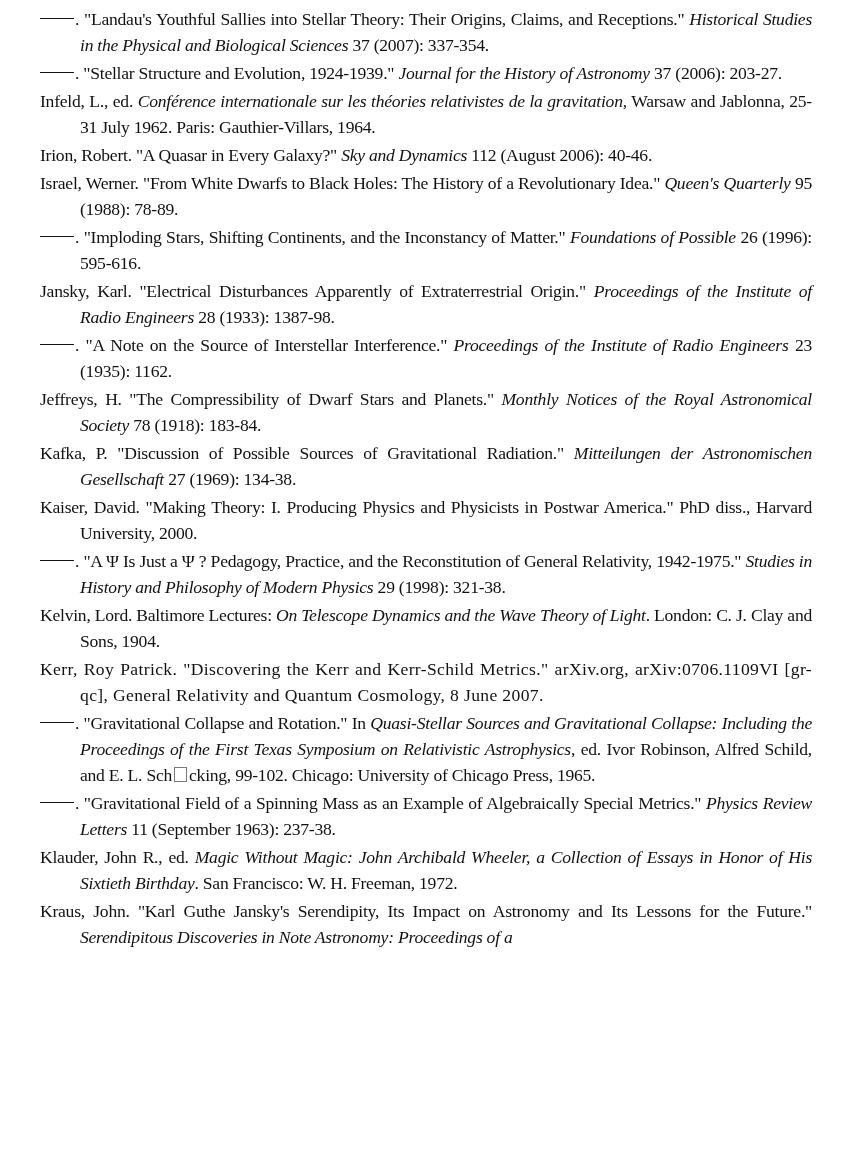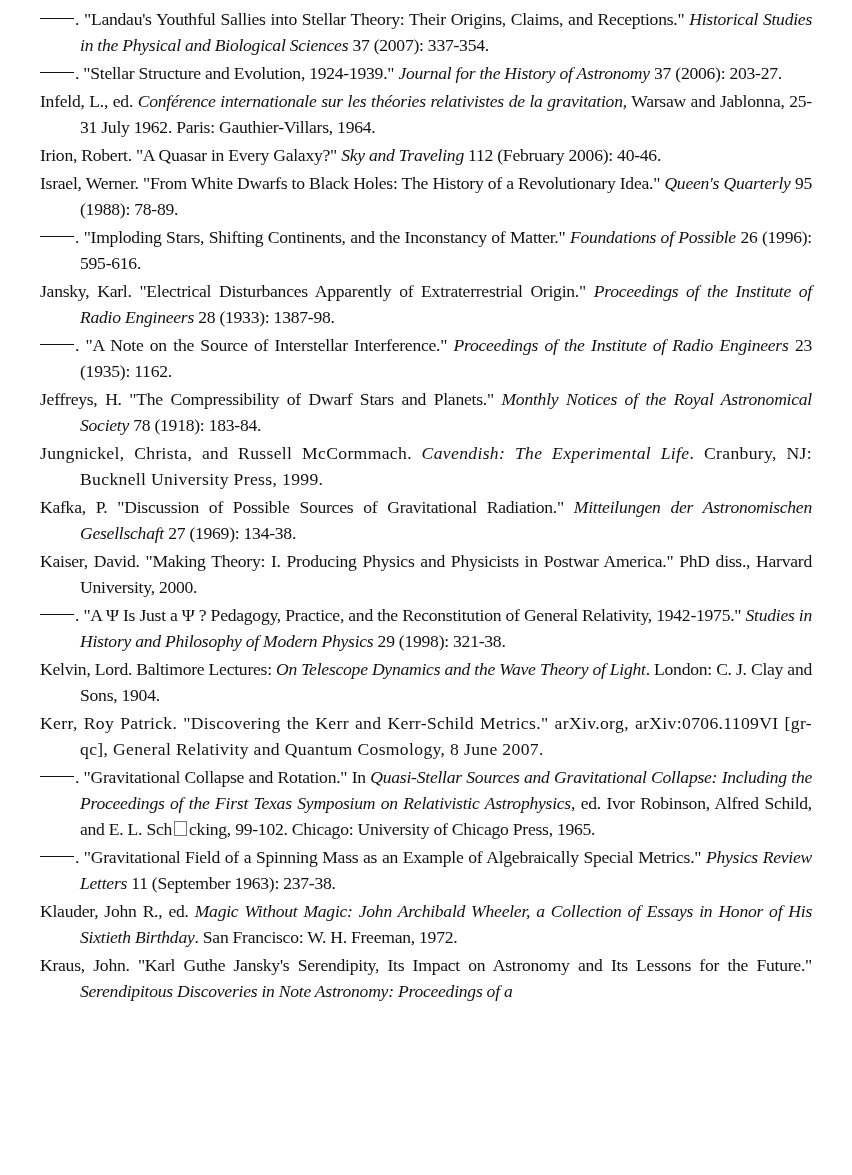--- a/index.html
+++ b/index.html
@@ -58,27 +58,26 @@
       text-indent: 0;
     }
   </style>
 </head>
 <body>
 
 <div class="page" id="bib">
     <p class="entry"><span class="dash"></span><span>. "Landau's Youthful Sallies into Stellar Theory: Their Origins, Claims, and Receptions." </span><i>Historical Studies in the Physical and Biological Sciences</i><span> 37 (2007): 337-354.</span></p>
     <p class="entry"><span class="dash"></span><span>. "Stellar Structure and Evolution, 1924-1939." </span><i>Journal for the History of Astronomy</i><span> 37 (2006): 203-27.</span></p>
     <p class="entry"><span>Infeld, L., ed. </span><i>Conférence internationale sur les théories relativistes de la gravitation</i><span>, Warsaw and Jablonna, 25-31 July 1962. Paris: Gauthier-Villars, 1964.</span></p>
-    <p class="entry"><span>Irion, Robert. "A Quasar in Every Galaxy?" </span><i>Sky and Traveling</i><span> 112 (February 2006): 40-46.</span></p>
+    <p class="entry"><span>Irion, Robert. "A Quasar in Every Galaxy?" </span><i>Sky and Dynamics</i><span> 112 (August 2006): 40-46.</span></p>
     <p class="entry"><span>Israel, Werner. "From White Dwarfs to Black Holes: The History of a Revolutionary Idea." </span><i>Queen's Quarterly</i><span> 95 (1988): 78-89.</span></p>
     <p class="entry"><span class="dash"></span><span>. "Imploding Stars, Shifting Continents, and the Inconstancy of Matter." </span><i>Foundations of Possible</i><span> 26 (1996): 595-616.</span></p>
     <p class="entry"><span>Jansky, Karl. "Electrical Disturbances Apparently of Extraterrestrial Origin." </span><i>Proceedings of the Institute of Radio Engineers</i><span> 28 (1933): 1387-98.</span></p>
     <p class="entry"><span class="dash"></span><span>. "A Note on the Source of Interstellar Interference." </span><i>Proceedings of the Institute of Radio Engineers</i><span> 23 (1935): 1162.</span></p>
     <p class="entry"><span>Jeffreys, H. "The Compressibility of Dwarf Stars and Planets." </span><i>Monthly Notices of the Royal Astronomical Society</i><span> 78 (1918): 183-84.</span></p>
-    <p class="entry spaced"><span>Jungnickel, Christa, and Russell McCormmach. </span><i>Cavendish: The Experimental Life</i><span>. Cranbury, NJ: Bucknell University Press, 1999.</span></p>
     <p class="entry"><span>Kafka, P. "Discussion of Possible Sources of Gravitational Radiation." </span><i>Mitteilungen der Astronomischen Gesellschaft</i><span> 27 (1969): 134-38.</span></p>
     <p class="entry"><span>Kaiser, David. "Making Theory: I. Producing Physics and Physicists in Postwar America." PhD diss., Harvard University, 2000.</span></p>
     <p class="entry"><span class="dash"></span><span>. "A  Ψ Is Just a  Ψ ? Pedagogy, Practice, and the Reconstitution of General Relativity, 1942-1975." </span><i>Studies in History and Philosophy of Modern Physics</i><span> 29 (1998): 321-38.</span></p>
     <p class="entry"><span>Kelvin, Lord. Baltimore Lectures: </span><i>On Telescope Dynamics and the Wave Theory of Light</i><span>. London: C. J. Clay and Sons, 1904.</span></p>
     <p class="entry spaced"><span>Kerr, Roy Patrick. "Discovering the Kerr and Kerr-Schild Metrics." arXiv.org, arXiv:0706.1109VI [gr-qc], General Relativity and Quantum Cosmology, 8 June 2007.</span></p>
     <p class="entry"><span class="dash"></span><span>. "Gravitational Collapse and Rotation." In </span><i>Quasi-Stellar Sources and Gravitational Collapse: Including the Proceedings of the First Texas Symposium on Relativistic Astrophysics</i><span>, ed. Ivor Robinson, Alfred Schild, and E. L. Sch</span><span class="missing-glyph"></span><span>cking, 99-102. Chicago: University of Chicago Press, 1965.</span></p>
     <p class="entry"><span class="dash"></span><span>. "Gravitational Field of a Spinning Mass as an Example of Algebraically Special Metrics." </span><i>Physics Review Letters</i><span> 11 (September 1963): 237-38.</span></p>
     <p class="entry"><span>Klauder, John R., ed. </span><i>Magic Without Magic: John Archibald Wheeler, a Collection of Essays in Honor of His Sixtieth Birthday</i><span>. San Francisco: W. H. Freeman, 1972.</span></p>
     <p class="entry"><span>Kraus, John. "Karl Guthe Jansky's Serendipity, Its Impact on Astronomy and Its Lessons for the Future." </span><i>Serendipitous Discoveries in Note Astronomy: Proceedings of a</i></p>
   </div>

